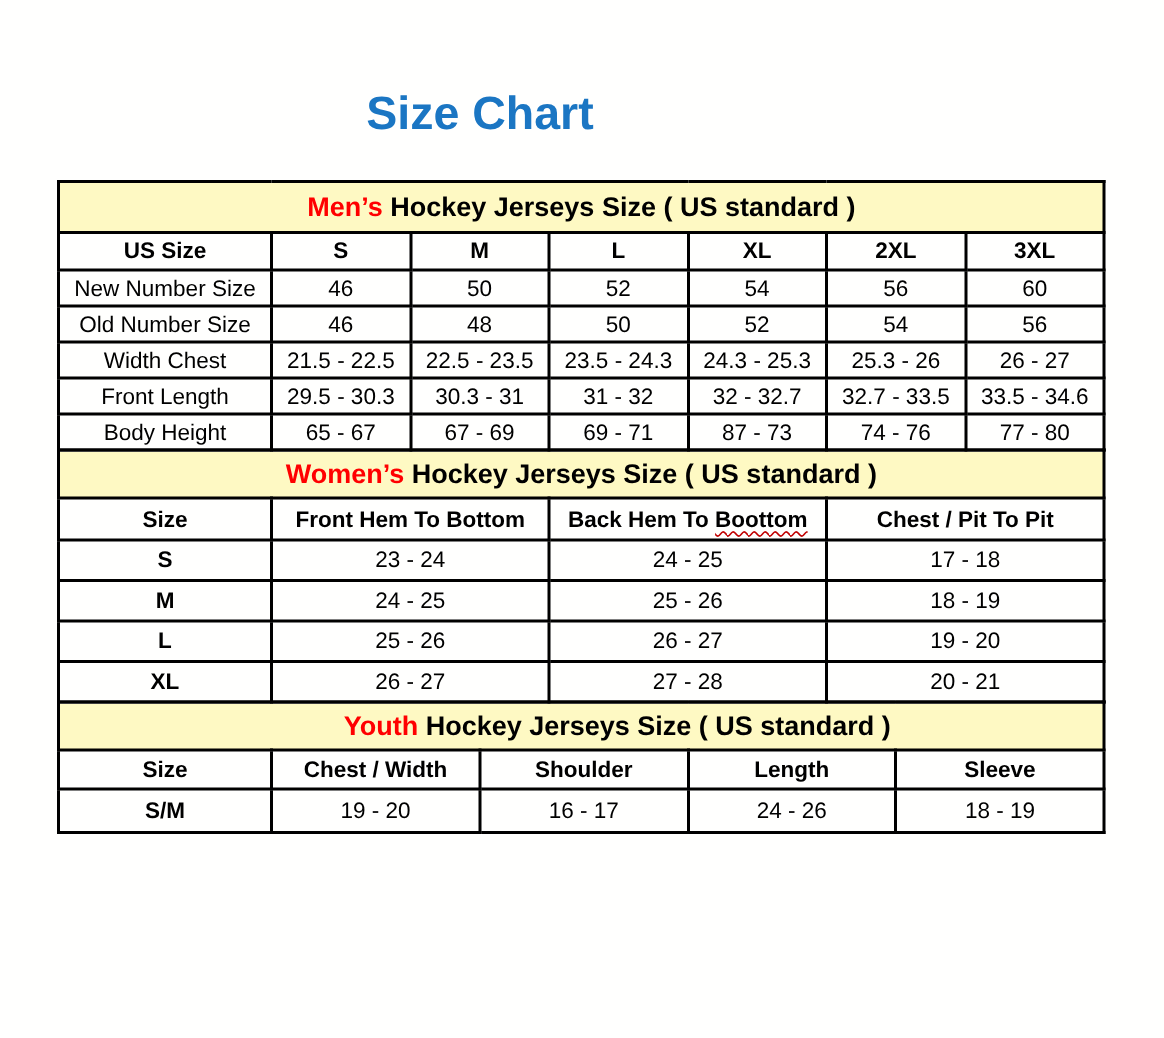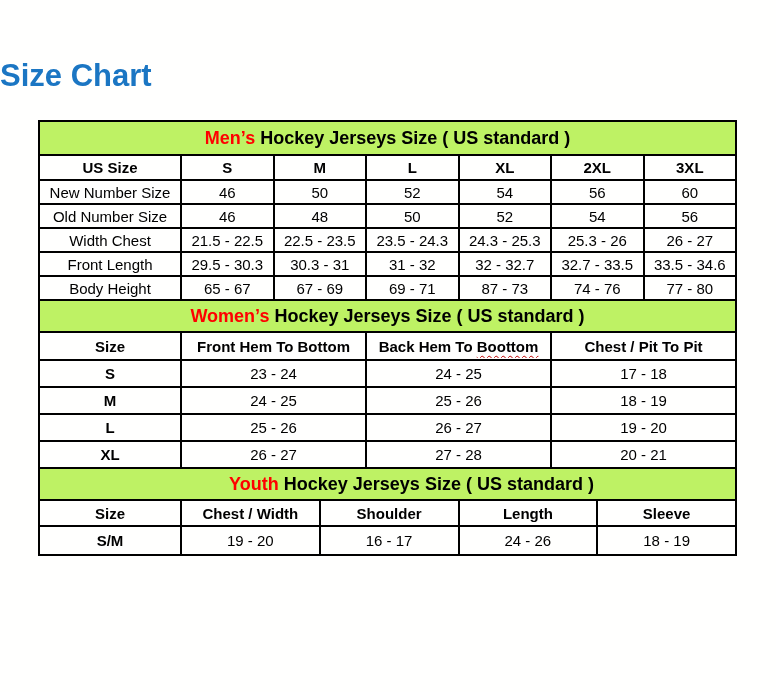--- a/index.html
+++ b/index.html
@@ -7,42 +7,42 @@
   body {
     width: 776px; height: 692px;
     background: #fffffe;
     font-family: "Liberation Sans", sans-serif;
     overflow: hidden;
   }
   .page { position: relative; width: 776px; height: 692px; }
 
   .title {
     position: absolute; top: 58px; left: 0; width: 640px;
-    margin: 0; 
+    margin: 0; text-align: center;
     font-size: 31px; font-weight: bold; color: #1b76c3;
     font-family: "Liberation Sans", sans-serif;
   }
 
   .stack { position: absolute; top: 120px; left: 38px; width: 697px; }
 
   table {
     width: 697px; border-collapse: collapse; table-layout: fixed;
     font-family: "Liberation Sans", sans-serif;
   }
   table.joined { margin-top: -2px; }
 
   th, td {
     border: 2px solid #000;
     text-align: center; vertical-align: middle;
     padding: 0; color: #000; font-size: 15px;
     overflow: hidden; white-space: nowrap;
   }
 
   td.band {
-    background: #bef264;
+    background: #fef9c3;
     font-weight: bold; font-size: 18px;
   }
   .band-mens   { height: 34px; }
   .band-womens { height: 32px; margin-top: 24px; }
   .band-youth  { height: 32px; padding-left: 48px; }
   .accent { color: #ff0000; }
 
   tr.head th { font-weight: bold; border-radius: 12px; }
   .mens   tr.head th { height: 25px; }
   .womens tr.head th { height: 28px; }

